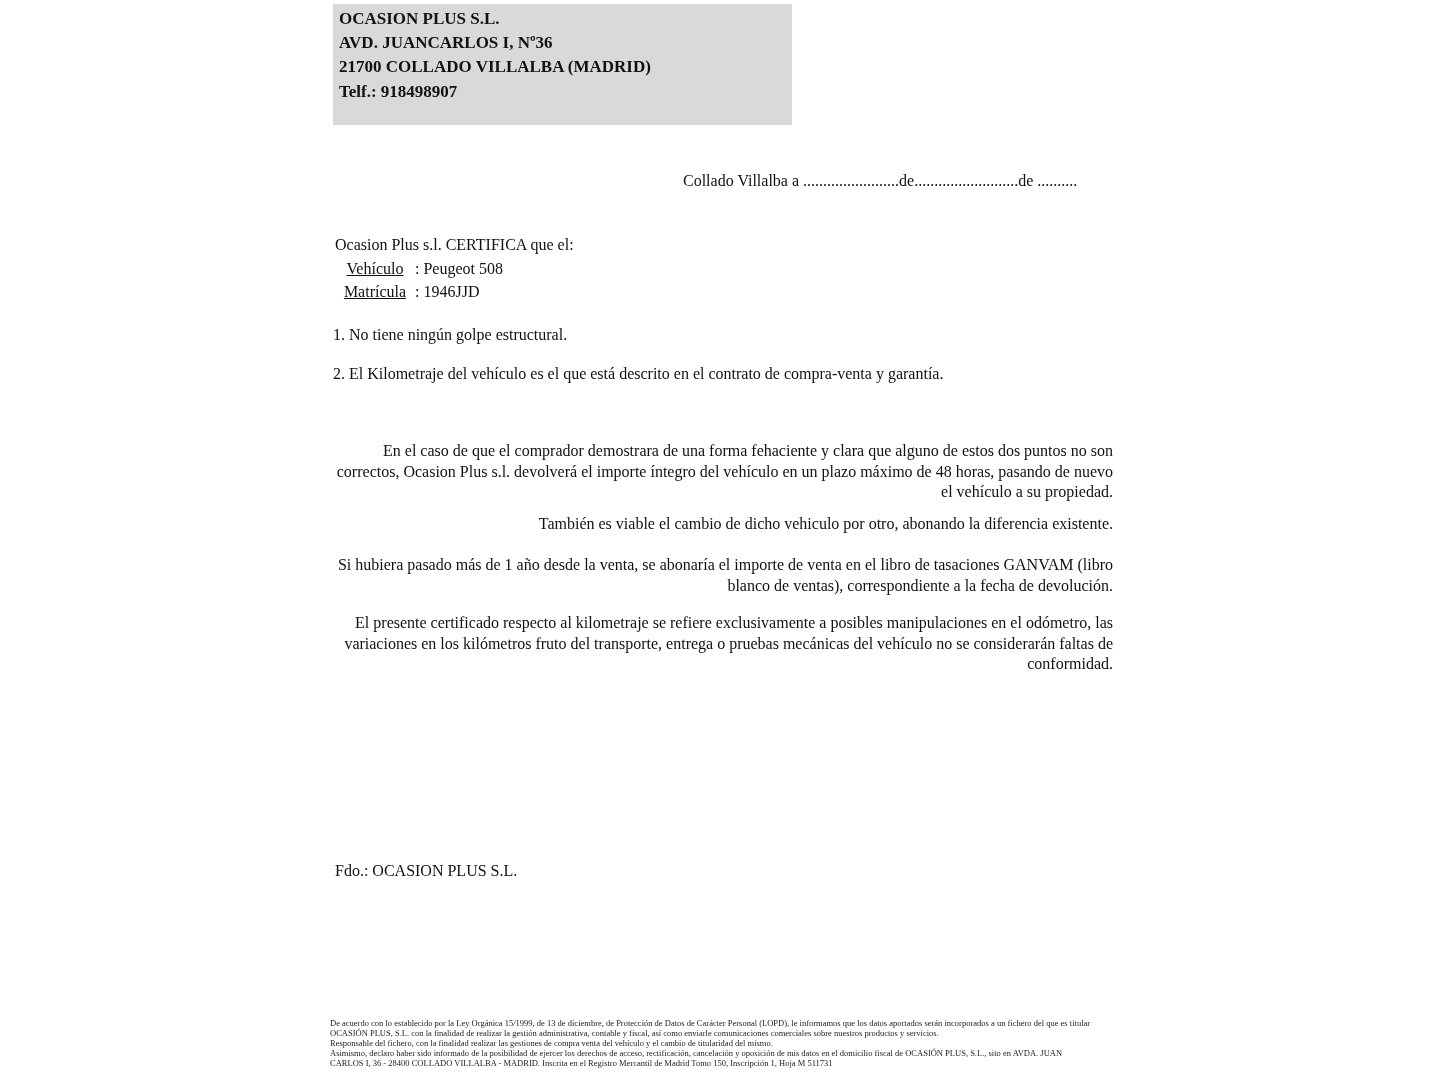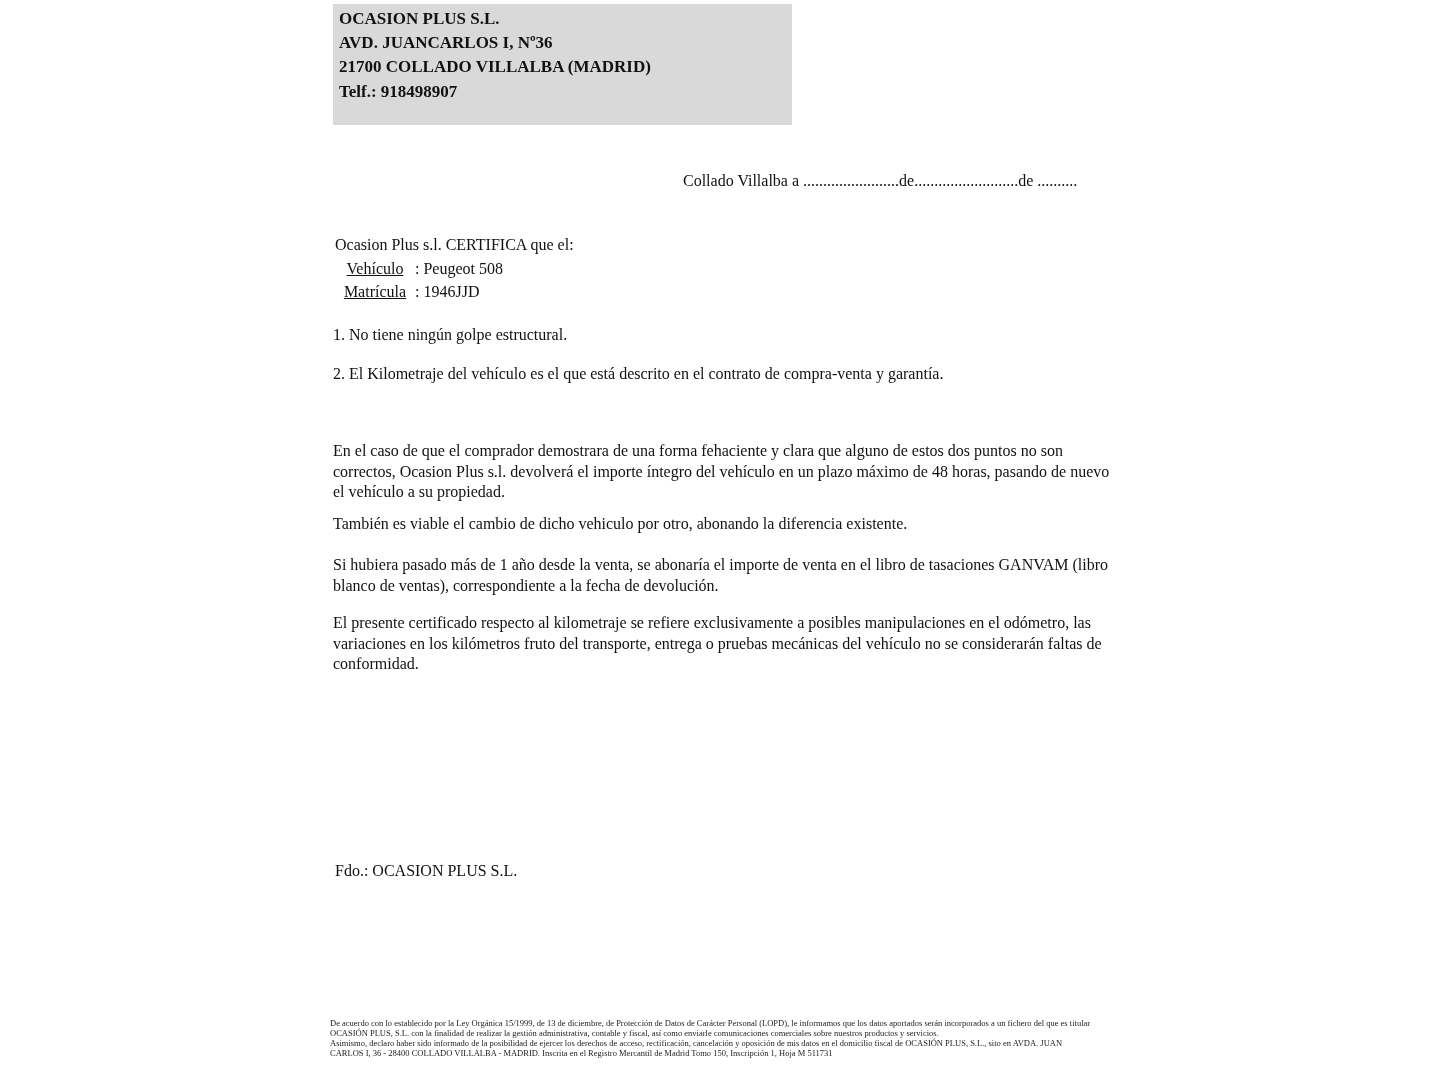--- a/index.html
+++ b/index.html
@@ -65,21 +65,21 @@
   }
   .point-1 { top: 326px; }
   .point-2 { top: 365px; }
   .para {
     position: absolute;
     left: 333px;
     width: 780px;
     margin: 0;
     font-size: 16px;
     line-height: 20.5px;
-    text-align: left;
+    text-align: right;
   }
   .para-1 { top: 441px; }
   .para-2 { top: 514px; }
   .para-3 { top: 555px; }
   .para-4 { top: 613px; }
   .signature {
     position: absolute;
     left: 335px;
     top: 862px;
     margin: 0;
@@ -131,15 +131,16 @@
 <p class="para para-1">En el caso de que el comprador demostrara de una forma fehaciente y clara que alguno de estos dos puntos no son correctos, Ocasion Plus s.l. devolverá el importe íntegro del vehículo en un plazo máximo de 48 horas, pasando de nuevo el vehículo a su propiedad.</p>
 <p class="para para-2">También es viable el cambio de dicho vehiculo por otro, abonando la diferencia existente.</p>
 <p class="para para-3">Si hubiera pasado más de 1 año desde la venta, se abonaría el importe de venta en el libro de tasaciones GANVAM (libro blanco de ventas), correspondiente a la fecha de devolución.</p>
 <p class="para para-4">El presente certificado respecto al kilometraje se refiere exclusivamente a posibles manipulaciones en el odómetro, las variaciones en los kilómetros fruto del transporte, entrega o pruebas mecánicas del vehículo no se considerarán faltas de conformidad.</p>
 
 <p class="signature">Fdo.: OCASION PLUS S.L.</p>
 
 <div class="legal">
   <div>De acuerdo con lo establecido por la Ley Orgánica 15/1999, de 13 de diciembre, de Protección de Datos de Carácter Personal (LOPD), le informamos que los datos aportados serán incorporados a un fichero del que es titular</div>
   <div>OCASIÓN PLUS, S.L. con la finalidad de realizar la gestión administrativa, contable y fiscal, así como enviarle comunicaciones comerciales sobre nuestros productos y servicios.</div>
+  <div>Responsable del fichero, con la finalidad realizar las gestiones de compra venta del vehículo y el cambio de titularidad del mismo.</div>
   <div>Asimismo, declaro haber sido informado de la posibilidad de ejercer los derechos de acceso, rectificación, cancelación y oposición de mis datos en el domicilio fiscal de OCASIÓN PLUS, S.L., sito en AVDA. JUAN</div>
   <div>CARLOS I, 36 - 28400 COLLADO VILLALBA - MADRID. Inscrita en el Registro Mercantil de Madrid Tomo 150, Inscripción 1, Hoja M 511731</div>
 </div>
 
 </body></html>

